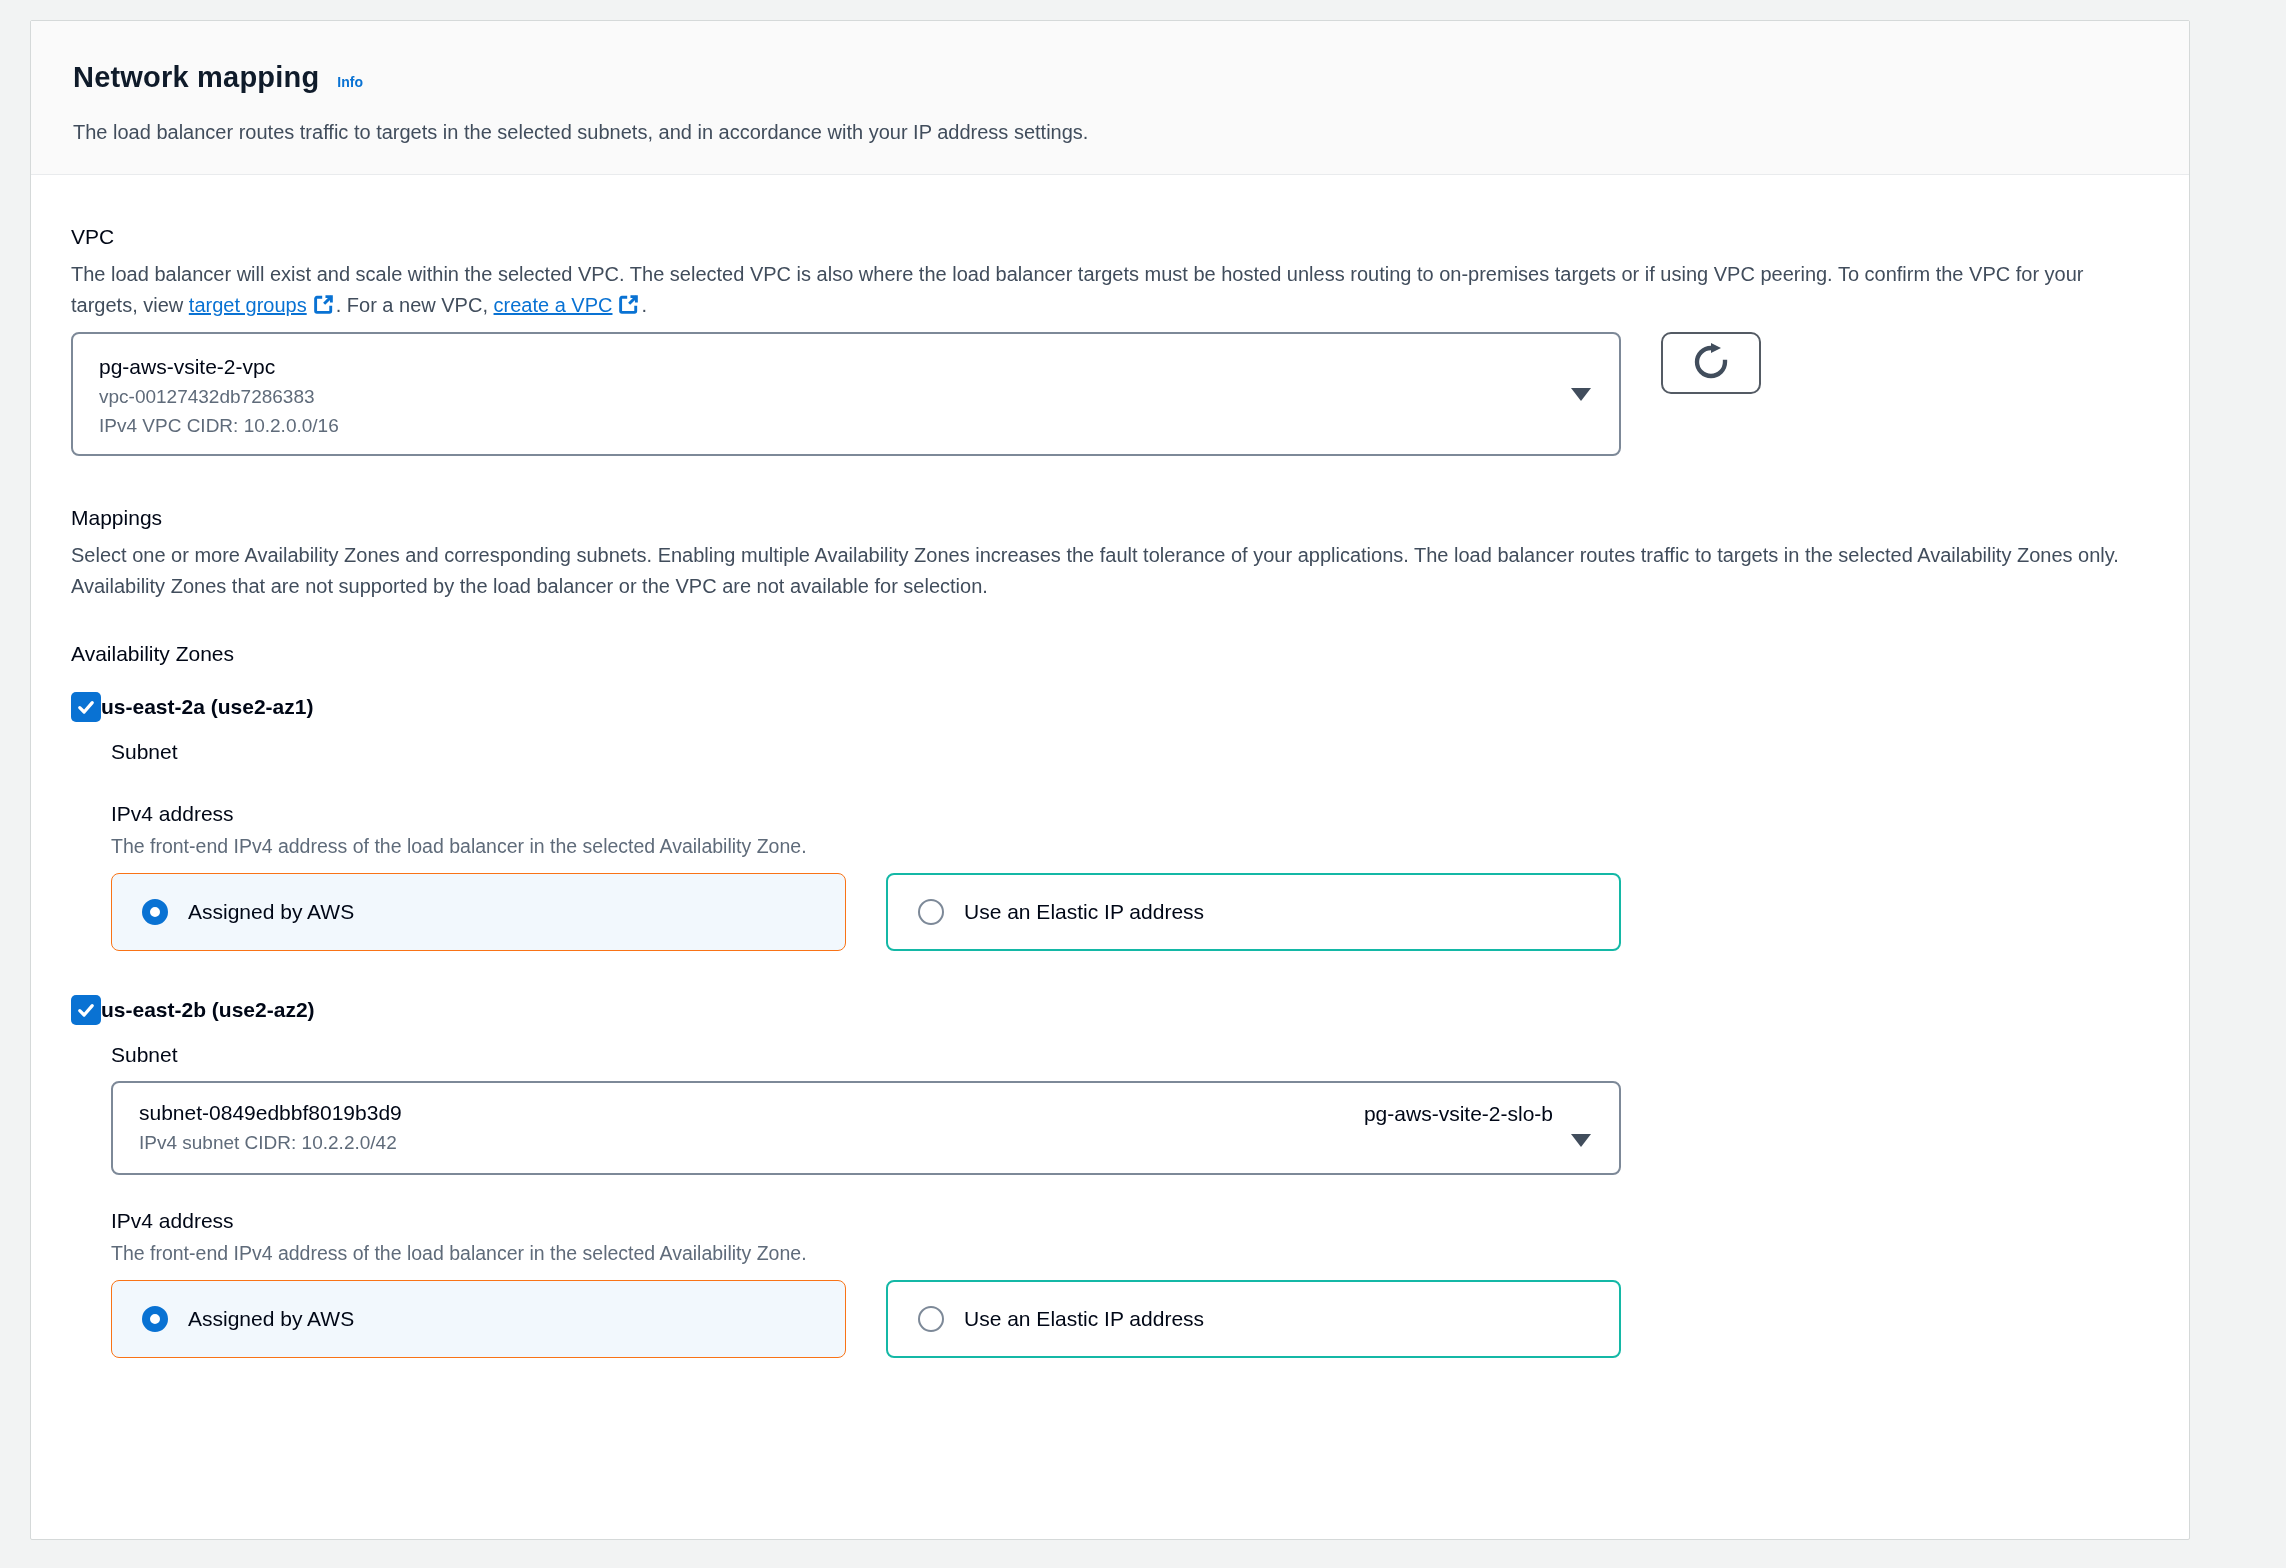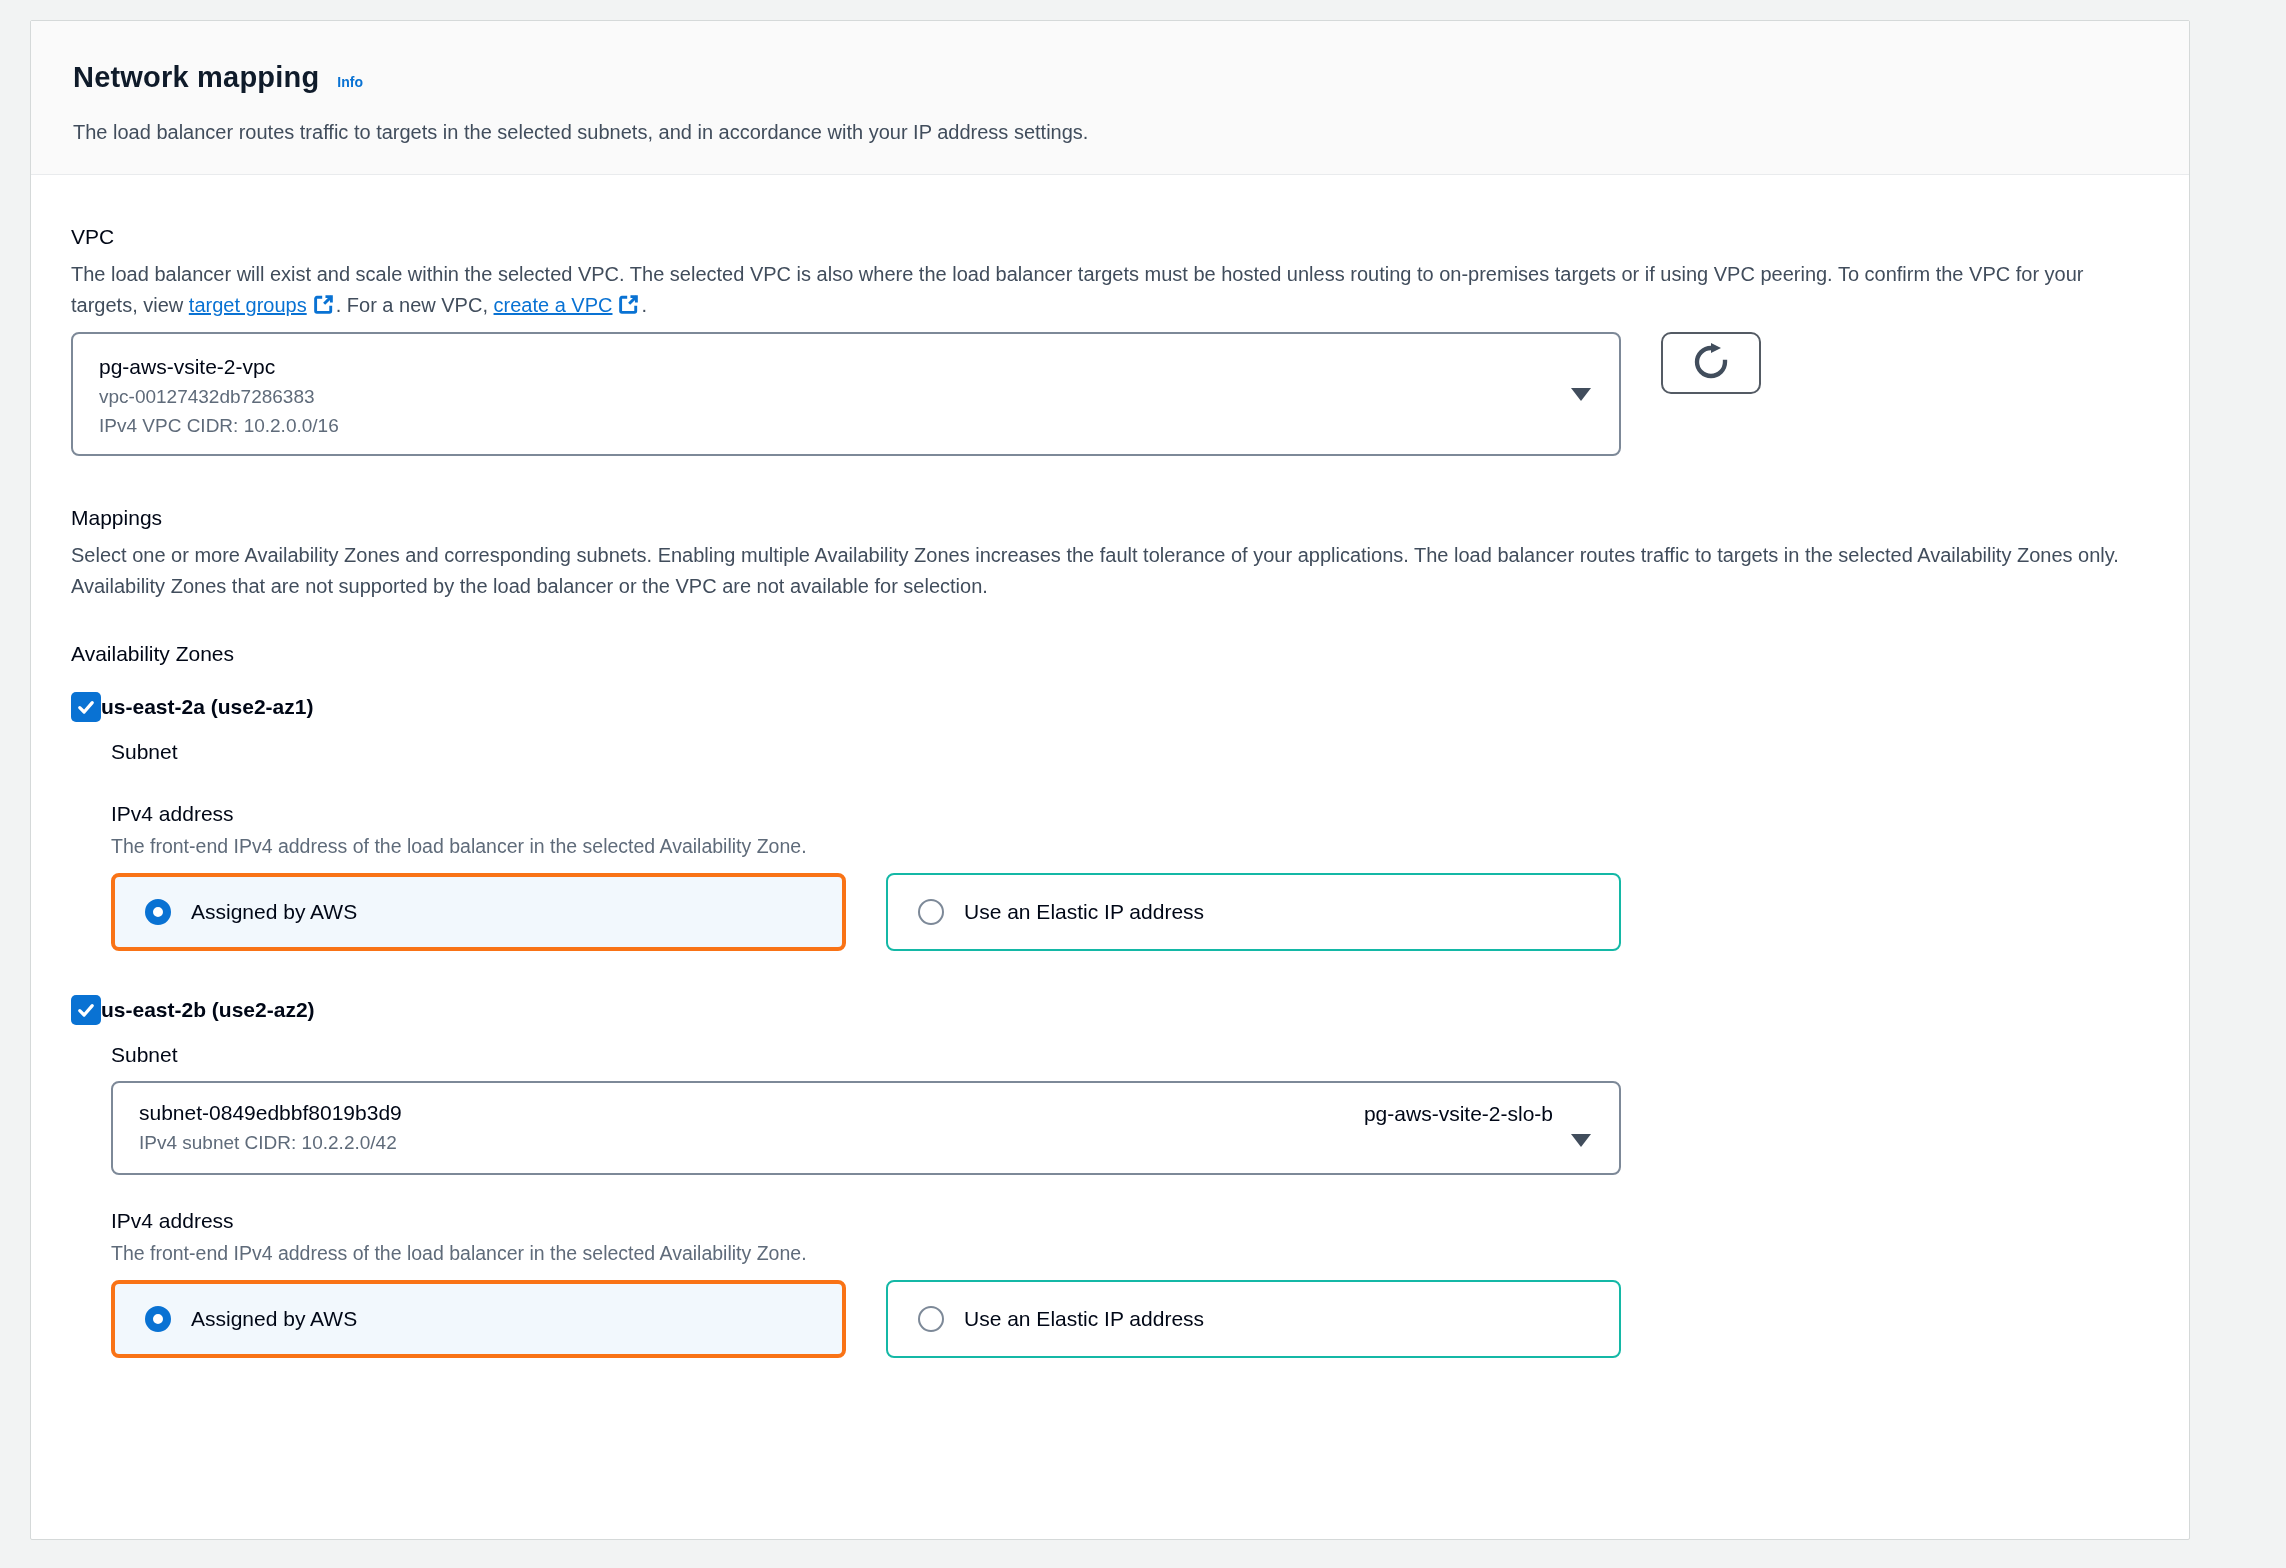--- a/index.html
+++ b/index.html
@@ -185,21 +185,21 @@
     height: 78px;
     box-sizing: border-box;
     border-radius: 8px;
     display: flex;
     align-items: center;
     gap: 20px;
     padding-left: 30px;
     cursor: pointer;
   }
   .tile.selected {
-    border: 4px solid #f97316;
+    border: 1px solid #f97316;
     background: #f2f8fd;
   }
   .tile.unselected {
     border: 2px solid #14b8a6;
     background: #ffffff;
   }
   .radio {
     width: 26px;
     height: 26px;
     border-radius: 50%;

